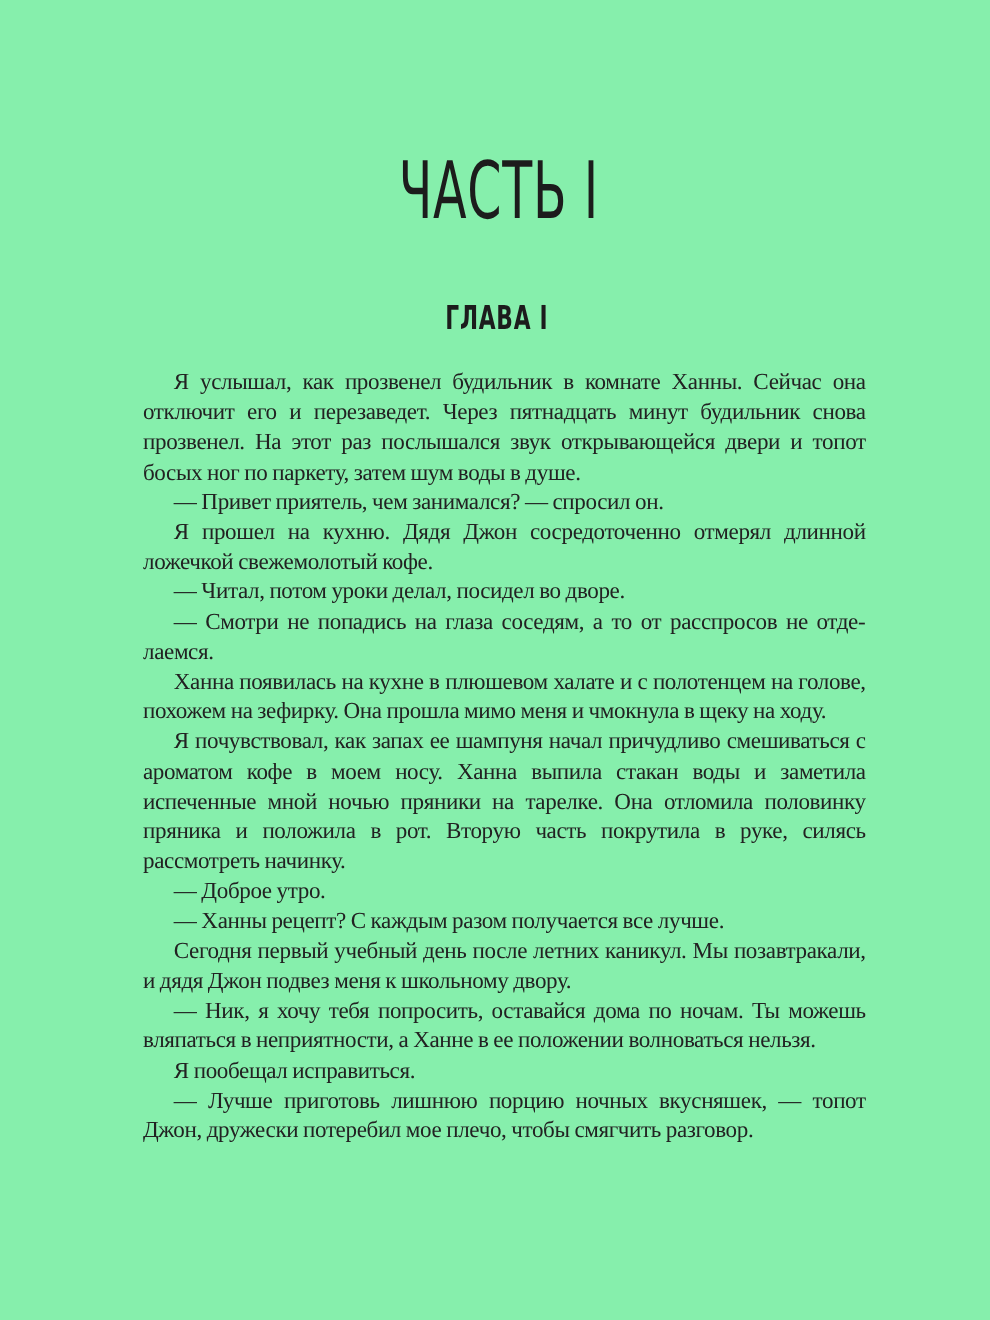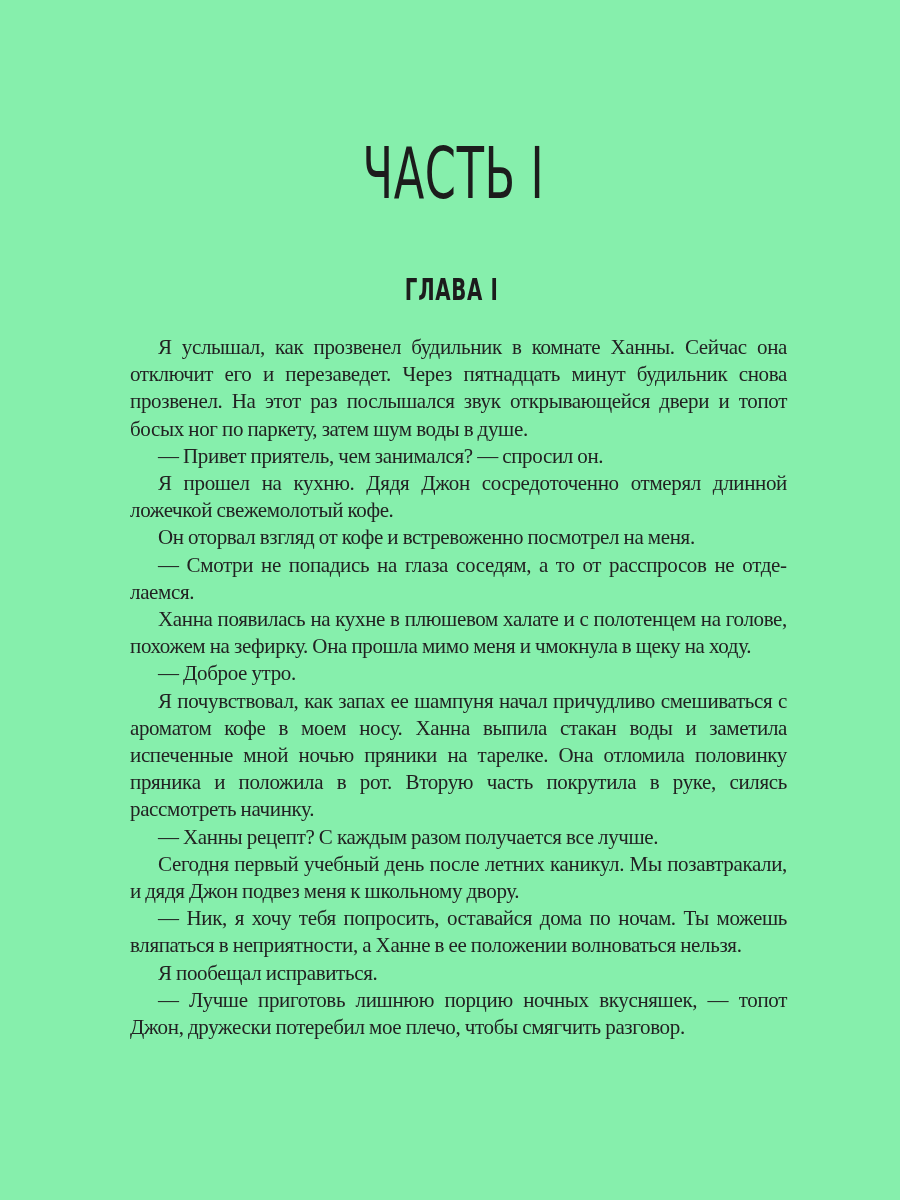--- a/index.html
+++ b/index.html
@@ -74,24 +74,24 @@
 <body>
 
 <div class="page">
   <h1 class="part-title">ЧАСТЬ I</h1>
   <h2 class="chapter-title">ГЛАВА I</h2>
 
   <div class="body-text">
     <p>Я услышал, как прозвенел будильник в комнате Ханны. Сейчас она отключит его и перезаведет. Через пятнадцать минут будильник снова прозвенел. На этот раз послышался звук открывающейся двери и топот босых ног по паркету, затем шум воды в душе.</p>
     <p>— Привет приятель, чем занимался? — спросил он.</p>
     <p>Я прошел на кухню. Дядя Джон сосредоточенно отмерял длинной ложечкой свежемолотый кофе.</p>
-    <p>Он оторвал взгляд от кофе и встревоженно посмотрел на меня.</p>
+    <p>— Читал, потом уроки делал, посидел во дворе.</p>
     <p>— Смотри не попадись на глаза соседям, а то от расспросов не отде­лаемся.</p>
     <p>Ханна появилась на кухне в плюшевом халате и с полотенцем на го­лове, похожем на зефирку. Она прошла мимо меня и чмокнула в щеку на ходу.</p>
+    <p>Я почувствовал, как запах ее шампуня начал причудливо смеши­ваться с ароматом кофе в моем носу. Ханна выпила стакан воды и за­метила испеченные мной ночью пряники на тарелке. Она отломила половинку пряника и положила в рот. Вторую часть покрутила в руке, силясь рассмотреть начинку.</p>
     <p>— Доброе утро.</p>
-    <p>Я почувствовал, как запах ее шампуня начал причудливо смеши­ваться с ароматом кофе в моем носу. Ханна выпила стакан воды и за­метила испеченные мной ночью пряники на тарелке. Она отломила половинку пряника и положила в рот. Вторую часть покрутила в руке, силясь рассмотреть начинку.</p>
     <p>— Ханны рецепт? С каждым разом получается все лучше.</p>
     <p>Сегодня первый учебный день после летних каникул. Мы позавтра­кали, и дядя Джон подвез меня к школьному двору.</p>
     <p>— Ник, я хочу тебя попросить, оставайся дома по ночам. Ты мо­жешь вляпаться в неприятности, а Ханне в ее положении волноваться нельзя.</p>
     <p>Я пообещал исправиться.</p>
     <p>— Лучше приготовь лишнюю порцию ночных вкусняшек, — топот Джон, дружески потеребил мое плечо, чтобы смягчить разговор.</p>
   </div>
 </div>
 
 </body></html>

